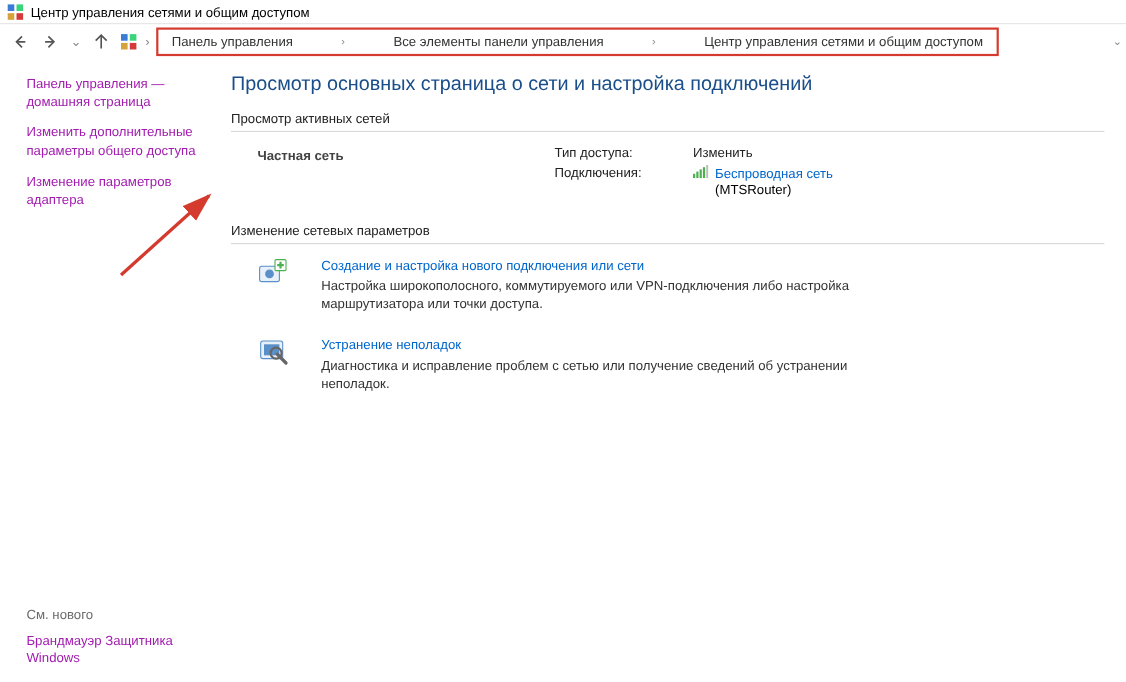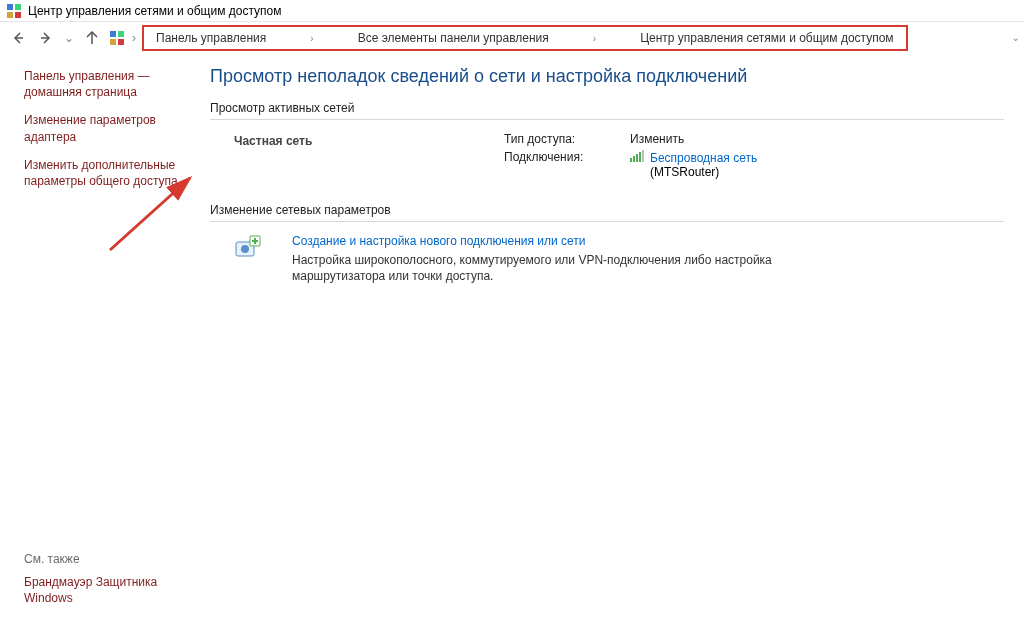--- a/index.html
+++ b/index.html
@@ -70,21 +70,21 @@
     height: calc(620px - 54px);
   }
   .sidebar {
     width: 210px;
     padding: 14px 10px 10px 24px;
     display: flex;
     flex-direction: column;
     font-size: 12px;
   }
   .sidebar a.side-link {
-    color: #7f1d1d;
+    color: #a21caf;
     text-decoration: none;
     display: block;
     margin-bottom: 12px;
     line-height: 1.35;
     cursor: pointer;
   }
   .sidebar .spacer { flex: 1; }
   .sidebar .see-also {
     color: #6a6a6a;
     font-size: 12px;
@@ -222,29 +222,29 @@
     <span class="crumb">Все элементы панели управления</span>
     <span class="sep">›</span>
     <span class="crumb">Центр управления сетями и общим доступом</span>
   </div>
 </div>
 <span class="searchdrop">⌄</span>
 
 <div class="content">
   <div class="sidebar">
     <a class="side-link">Панель управления — домашняя страница</a>
+    <a class="side-link">Изменить дополнительные параметры общего доступа</a>
     <a class="side-link">Изменение параметров адаптера</a>
-    <a class="side-link">Изменить дополнительные параметры общего доступа</a>
     <div class="spacer"></div>
-    <div class="see-also">См. также</div>
+    <div class="see-also">См. нового</div>
     <a class="side-link" style="margin-bottom:4px">Брандмауэр Защитника Windows</a>
   </div>
 
   <div class="main">
-    <h1>Просмотр неполадок сведений о сети и настройка подключений</h1>
+    <h1>Просмотр основных страница о сети и настройка подключений</h1>
 
     <div class="section-title">Просмотр активных сетей</div>
     <hr class="hr">
 
     <div class="active-net">
       <div class="net-left">
         <div class="net-type">Частная сеть</div>
       </div>
       <div class="net-right">
         <div class="label">Тип доступа:</div>
@@ -280,20 +280,34 @@
           <line x1="21" y1="4" x2="21" y2="10" stroke="#4caf50" stroke-width="2"></line>
           <line x1="18" y1="7" x2="24" y2="7" stroke="#4caf50" stroke-width="2"></line>
         </svg>
       </div>
       <div class="task-body">
         <span class="task-title">Создание и настройка нового подключения или сети</span>
         <div class="task-desc">Настройка широкополосного, коммутируемого или VPN-подключения либо настройка маршрутизатора или точки доступа.</div>
       </div>
     </div>
 
+    <div class="task">
+      <div class="task-icon">
+        <svg width="28" height="28" viewBox="0 0 28 28">
+          <rect x="3" y="4" width="20" height="16" rx="2" fill="#e8f0fa" stroke="#5a8fc7"></rect>
+          <rect x="6" y="7" width="14" height="10" fill="#5a8fc7"></rect>
+          <path d="M18 16 L26 24" stroke="#666" stroke-width="3" stroke-linecap="round"></path>
+          <circle cx="17" cy="15" r="5" fill="none" stroke="#666" stroke-width="2"></circle>
+        </svg>
+      </div>
+      <div class="task-body">
+        <span class="task-title">Устранение неполадок</span>
+        <div class="task-desc">Диагностика и исправление проблем с сетью или получение сведений об устранении неполадок.</div>
+      </div>
+    </div>
 
   </div>
 </div>
 
 <svg class="arrow" width="110" height="90">
   <defs>
     <marker id="ah" markerWidth="10" markerHeight="10" refX="8" refY="3" orient="auto">
       <path d="M0,0 L0,6 L9,3 z" fill="#d43a2d"></path>
     </marker>
   </defs>

